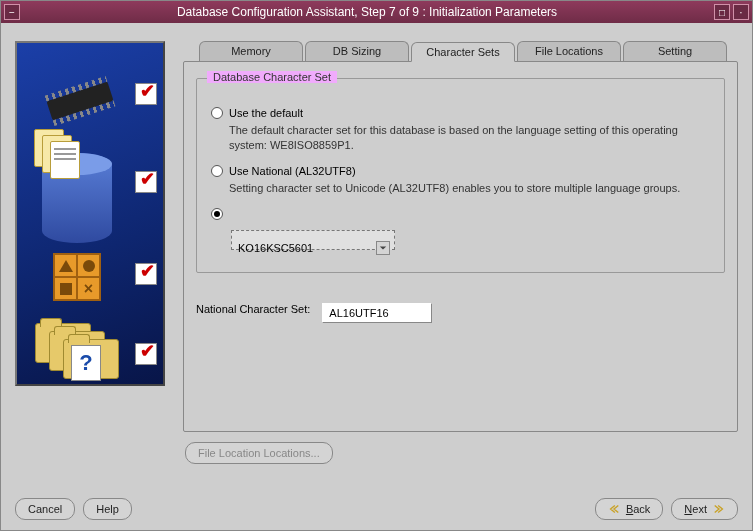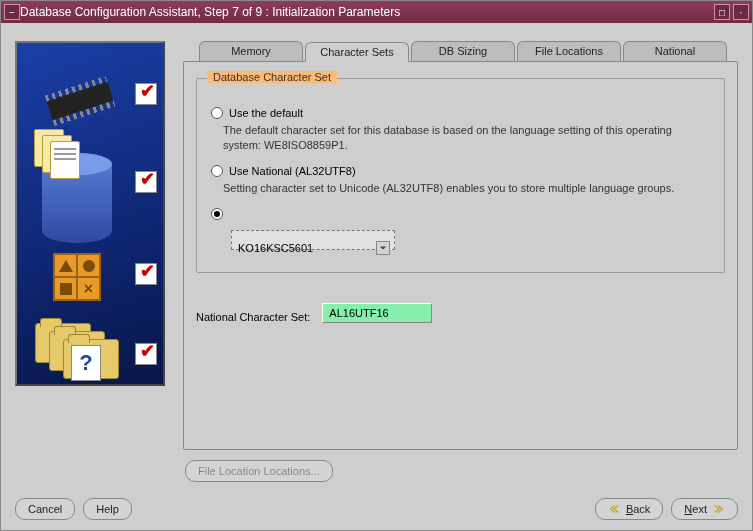--- a/index.html
+++ b/index.html
@@ -37,21 +37,21 @@
     background: #6a2a44;
     border: 1px solid #d090a8;
     display: flex;
     align-items: center;
     justify-content: center;
     color: #fff;
     font-size: 10px;
   }
   .titlebar .title-text {
     flex: 1;
-    text-align: left;
+    text-align: center;
   }
   .titlebar .right-btns { display:flex; gap:3px; }
   .content {
     flex: 1;
     display: flex;
     flex-direction: column;
     padding: 18px 14px 10px 14px;
     gap: 10px;
   }
   .main-row {
@@ -196,21 +196,21 @@
   .fieldset {
     border: 1px solid #999;
     border-radius: 2px;
     padding: 16px 14px 18px 14px;
     position: relative;
     margin-top: 6px;
   }
   .fieldset-legend {
     position: absolute;
     top: -8px; left: 10px;
-    background: #fdba74;
+    background: #f0abfc;
     padding: 0 6px;
     color: #333;
   }
   .radio-row {
     display: flex;
     align-items: center;
     gap: 6px;
     margin-top: 12px;
   }
   .radio {
@@ -219,21 +219,21 @@
     border: 1px solid #555;
     background: #fff;
     display:inline-flex; align-items:center; justify-content:center;
     flex-shrink:0;
   }
   .radio.checked::after {
     content:""; width:6px; height:6px; border-radius:50%; background:#000;
   }
   .radio-label { color: #000; }
   .desc {
-    margin: 4px 0 0 12px;
+    margin: 4px 0 0 18px;
     color: #333;
     line-height: 1.35;
   }
   .select {
     display:inline-flex; align-items:center;
     height: 20px;
     min-width: 164px;
     background: #e0e0e0;
     border: 1px dashed #777;
     padding: 16px 4px 0 6px;
@@ -241,28 +241,28 @@
     justify-content: space-between;
     cursor: pointer;
   }
   .select .arrow {
     width: 14px; height: 14px;
     display:flex;align-items:center;justify-content:center;
     border: 1px solid #888; background:#d4d4d4; margin-left:8px;
   }
   .select .arrow svg { width:8px;height:8px;}
   .ncs-row {
-    display:flex; align-items:flex-end; gap: 12px;
+    display:flex; align-items:flex-start; gap: 12px;
     margin-top: 30px;
   }
   .select2 {
     display:inline-flex; align-items:center;
     height: 20px;
     width: 110px;
-    background: #86efac;
+    background: #ffffff;
     border: 1px solid #888;
     border-top-color:#fff; border-left-color:#fff;
     padding: 0 4px 0 6px;
     justify-content: space-between;
     cursor:pointer;
   }
   .lower-buttons-row {
     display:flex; justify-content: space-between;
     padding-left: 170px;
   }
@@ -273,21 +273,21 @@
     padding: 3px 12px;
     color: #222;
     cursor: pointer;
     display:inline-flex; align-items:center; gap:6px;
     height: 22px;
   }
   .btn.disabled { color:#888; cursor:default; }
   .footer-row {
     display:flex; 
     gap: 8px;
-    margin-top: 6px;
+    margin-top: 24px;
   }
   .footer-row .spacer { flex:1; }
   .arrow-svg { width:12px; height:10px; }
   .underline { text-decoration: underline; }
 </style>
 </head>
 <body>
 
 <div class="window">
   <div class="titlebar">
@@ -350,24 +350,24 @@
                 <span>?</span>
               </div>
           </div>
           <div class="step-check check4"></div>
         </div>
       </div>
 
       <div class="right-col">
         <div class="tabs">
           <div class="tab">Memory</div>
+          <div class="tab">DB Sizing</div>
           <div class="tab active">Character Sets</div>
-          <div class="tab">DB Sizing</div>
           <div class="tab">File Locations</div>
-          <div class="tab">National</div>
+          <div class="tab">Setting</div>
         </div>
 
         <div class="panel">
           <div class="fieldset">
             <div class="fieldset-legend">Database Character Set</div>
 
             <div class="radio-row">
               <span class="radio"></span>
               <span class="radio-label">Use the default</span>
             </div>

